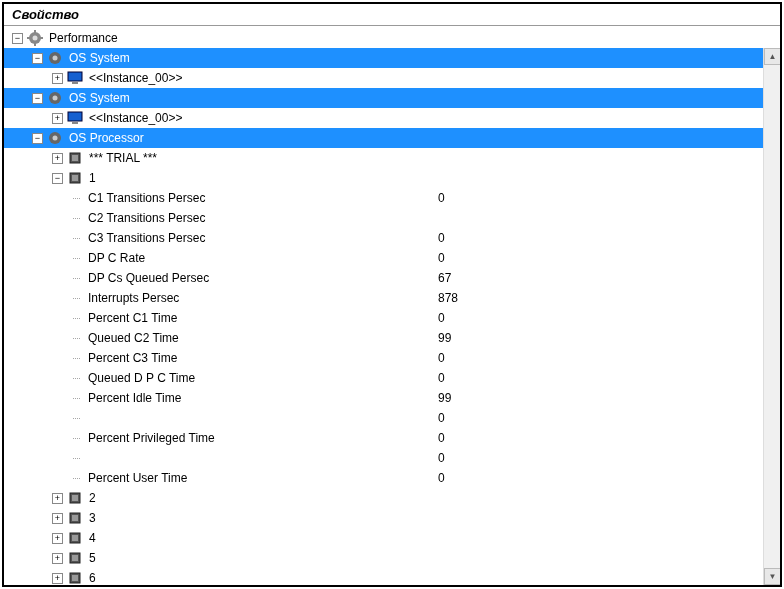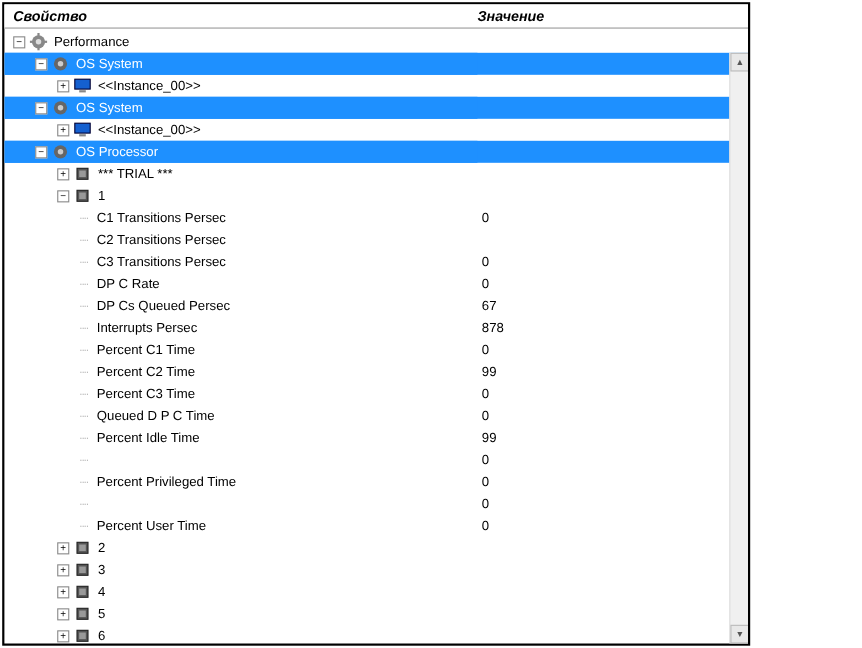--- a/index.html
+++ b/index.html
@@ -1,17 +1,17 @@
 <!DOCTYPE html>
 <html><head>
 <meta charset="utf-8">
 <style>
 * { margin: 0; padding: 0; box-sizing: border-box; }
 body { font-family: Tahoma, Arial, sans-serif; font-size: 12px; background: #fff; width: 784px; height: 589px; overflow: hidden; position: relative; }
-.frame { border: 2px solid #000; width: 680px; height: 585px; margin: 2px; background: #fff; position: relative; }
+.frame { border: 2px solid #000; width: 780px; height: 585px; margin: 2px; background: #fff; position: relative; }
 .header { display: flex; border-bottom: 1px solid #999; background: #fff; height: 22px; align-items: center; }
 .header .col1 { width: 430px; padding-left: 8px; font-style: italic; font-weight: bold; font-size: 13px; }
 .header .col2 { flex: 1; font-style: italic; font-weight: bold; font-size: 13px; }
 .tree-container { position: relative; height: calc(100% - 22px); overflow: hidden; }
 .tree { padding: 2px 0; }
 .row { display: flex; align-items: center; height: 20px; line-height: 20px; white-space: nowrap; }
 .row .label-cell { width: 430px; display: flex; align-items: center; height: 20px; }
 .row .value-cell { flex: 1; padding-left: 4px; }
 .indent { display: inline-block; height: 20px; }
 .expander { width: 11px; height: 11px; border: 1px solid #888; display: inline-flex; align-items: center; justify-content: center; font-size: 9px; line-height: 1; margin-right: 4px; cursor: pointer; background: #fff; color: #000; }
@@ -25,21 +25,20 @@
 .sb-btn { width: 17px; height: 17px; background: #e8e8e8; border: 1px solid #bbb; display: flex; align-items: center; justify-content: center; font-size: 8px; color: #555; cursor: pointer; }
 .sb-track { position: absolute; top: 17px; bottom: 17px; width: 17px; }
 .sb-bottom { position: absolute; bottom: 0; }
 </style>
 </head>
 <body>
 <div class="frame">
 
 <div class="header">
   <div class="col1">Свойство</div>
-  <div class="col2">Значение</div>
 </div>
 
 <div class="tree-container">
 <div class="tree">
 
 <div class="row">
   <div class="label-cell">
     <span class="indent" style="width:8px"></span>
     <span class="expander">−</span>
     <span class="icon">
@@ -215,21 +214,21 @@
               <span class="indent" style="width:68px"></span>
               <span class="dots">····</span>
               <span class="txt">Percent C1 Time</span>
             </div>
             <div class="value-cell">0</div>
           </div>
           <div class="row">
             <div class="label-cell">
               <span class="indent" style="width:68px"></span>
               <span class="dots">····</span>
-              <span class="txt">Percent C2 Time</span>
+              <span class="txt">Queued C2 Time</span>
             </div>
             <div class="value-cell">99</div>
           </div>
           <div class="row">
             <div class="label-cell">
               <span class="indent" style="width:68px"></span>
               <span class="dots">····</span>
               <span class="txt">Percent C3 Time</span>
             </div>
             <div class="value-cell">0</div>

